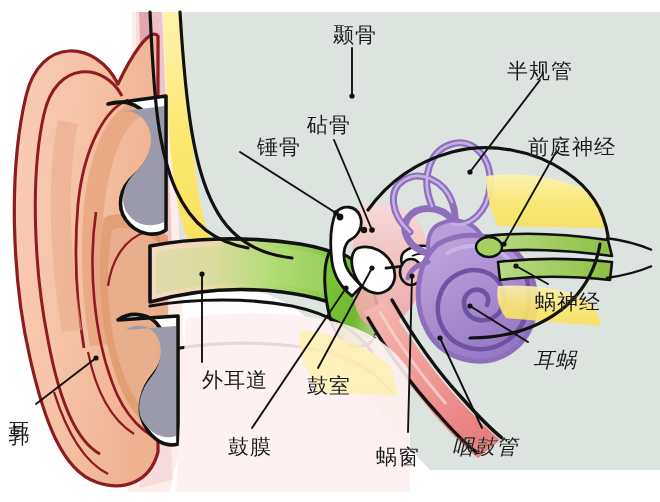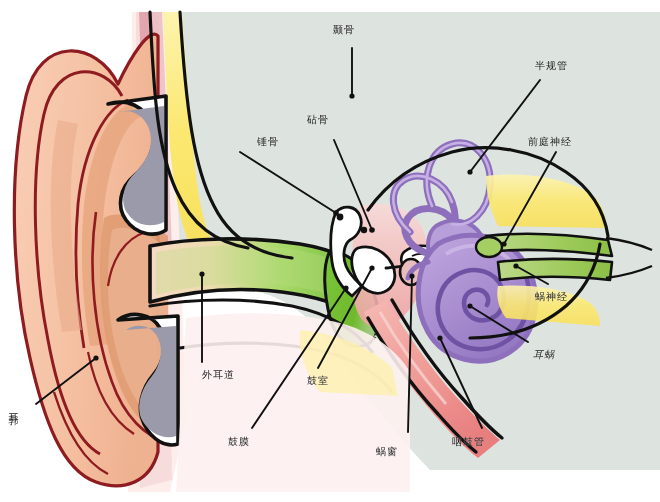--- a/index.html
+++ b/index.html
@@ -8,21 +8,21 @@
   #stage{
     position:relative;
     width:660px;height:502px;
     background:#ffffff;
     overflow:hidden;
   }
   #svgroot{position:absolute;left:0;top:0;width:660px;height:502px;display:block;}
   .lbl{
     position:absolute;
     font-family:"DejaVu Sans","Liberation Sans",sans-serif;
-    font-size:10px;
+    font-size:21px;
     color:#1a1a1a;
     white-space:nowrap;
     letter-spacing:1px;
     font-weight:500;
     line-height:1;
     text-shadow:0 0 1px rgba(255,255,255,.5);
   }
   .lbl-vert{
     writing-mode:vertical-rl;
     text-orientation:upright;
@@ -399,37 +399,37 @@
       <circle cx="440" cy="338" r="2.6" fill="#111111" stroke="none"></circle>
 
       <path d="M36 404 L96 358"></path>
       <circle cx="96" cy="358" r="2.6" fill="#111111" stroke="none"></circle>
     </g>
 
   </svg>
 
   <div class="lbl" style="left:333px;top:25px;">颞骨</div>
 
-  <div class="lbl" style="left:535px;top:61px;">半规管</div>
+  <div class="lbl" style="left:507px;top:61px;">半规管</div>
 
   <div class="lbl" style="left:211px;top:137px;margin-left:46px;">锤骨</div>
 
   <div class="lbl" style="left:307px;top:115px;font-family:Liberation Serif, serif;">砧骨</div>
 
   <div class="lbl" style="left:528px;top:137px;text-align:center;">前庭神经</div>
 
   <div class="lbl" style="left:535px;top:292px;">蜗神经</div>
 
   <div class="lbl" style="left:533px;top:350px;font-style:italic;">耳蜗</div>
 
   <div class="lbl" style="left:170px;top:370px;margin-left:32px;">外耳道</div>
 
   <div class="lbl" style="left:307px;top:376px;">鼓室</div>
 
   <div class="lbl" style="left:228px;top:437px;">鼓膜</div>
 
   <div class="lbl" style="left:376px;top:447px;">蜗窗</div>
 
-  <div class="lbl" style="left:452px;top:437px;">咽鼓管</div>
+  <div class="lbl" style="left:452px;top:437px;font-style:italic;">咽鼓管</div>
 
   <div class="lbl lbl-vert" style="left:8px;top:405px;">耳郭</div>
 
 </div>
 
 </body></html>

